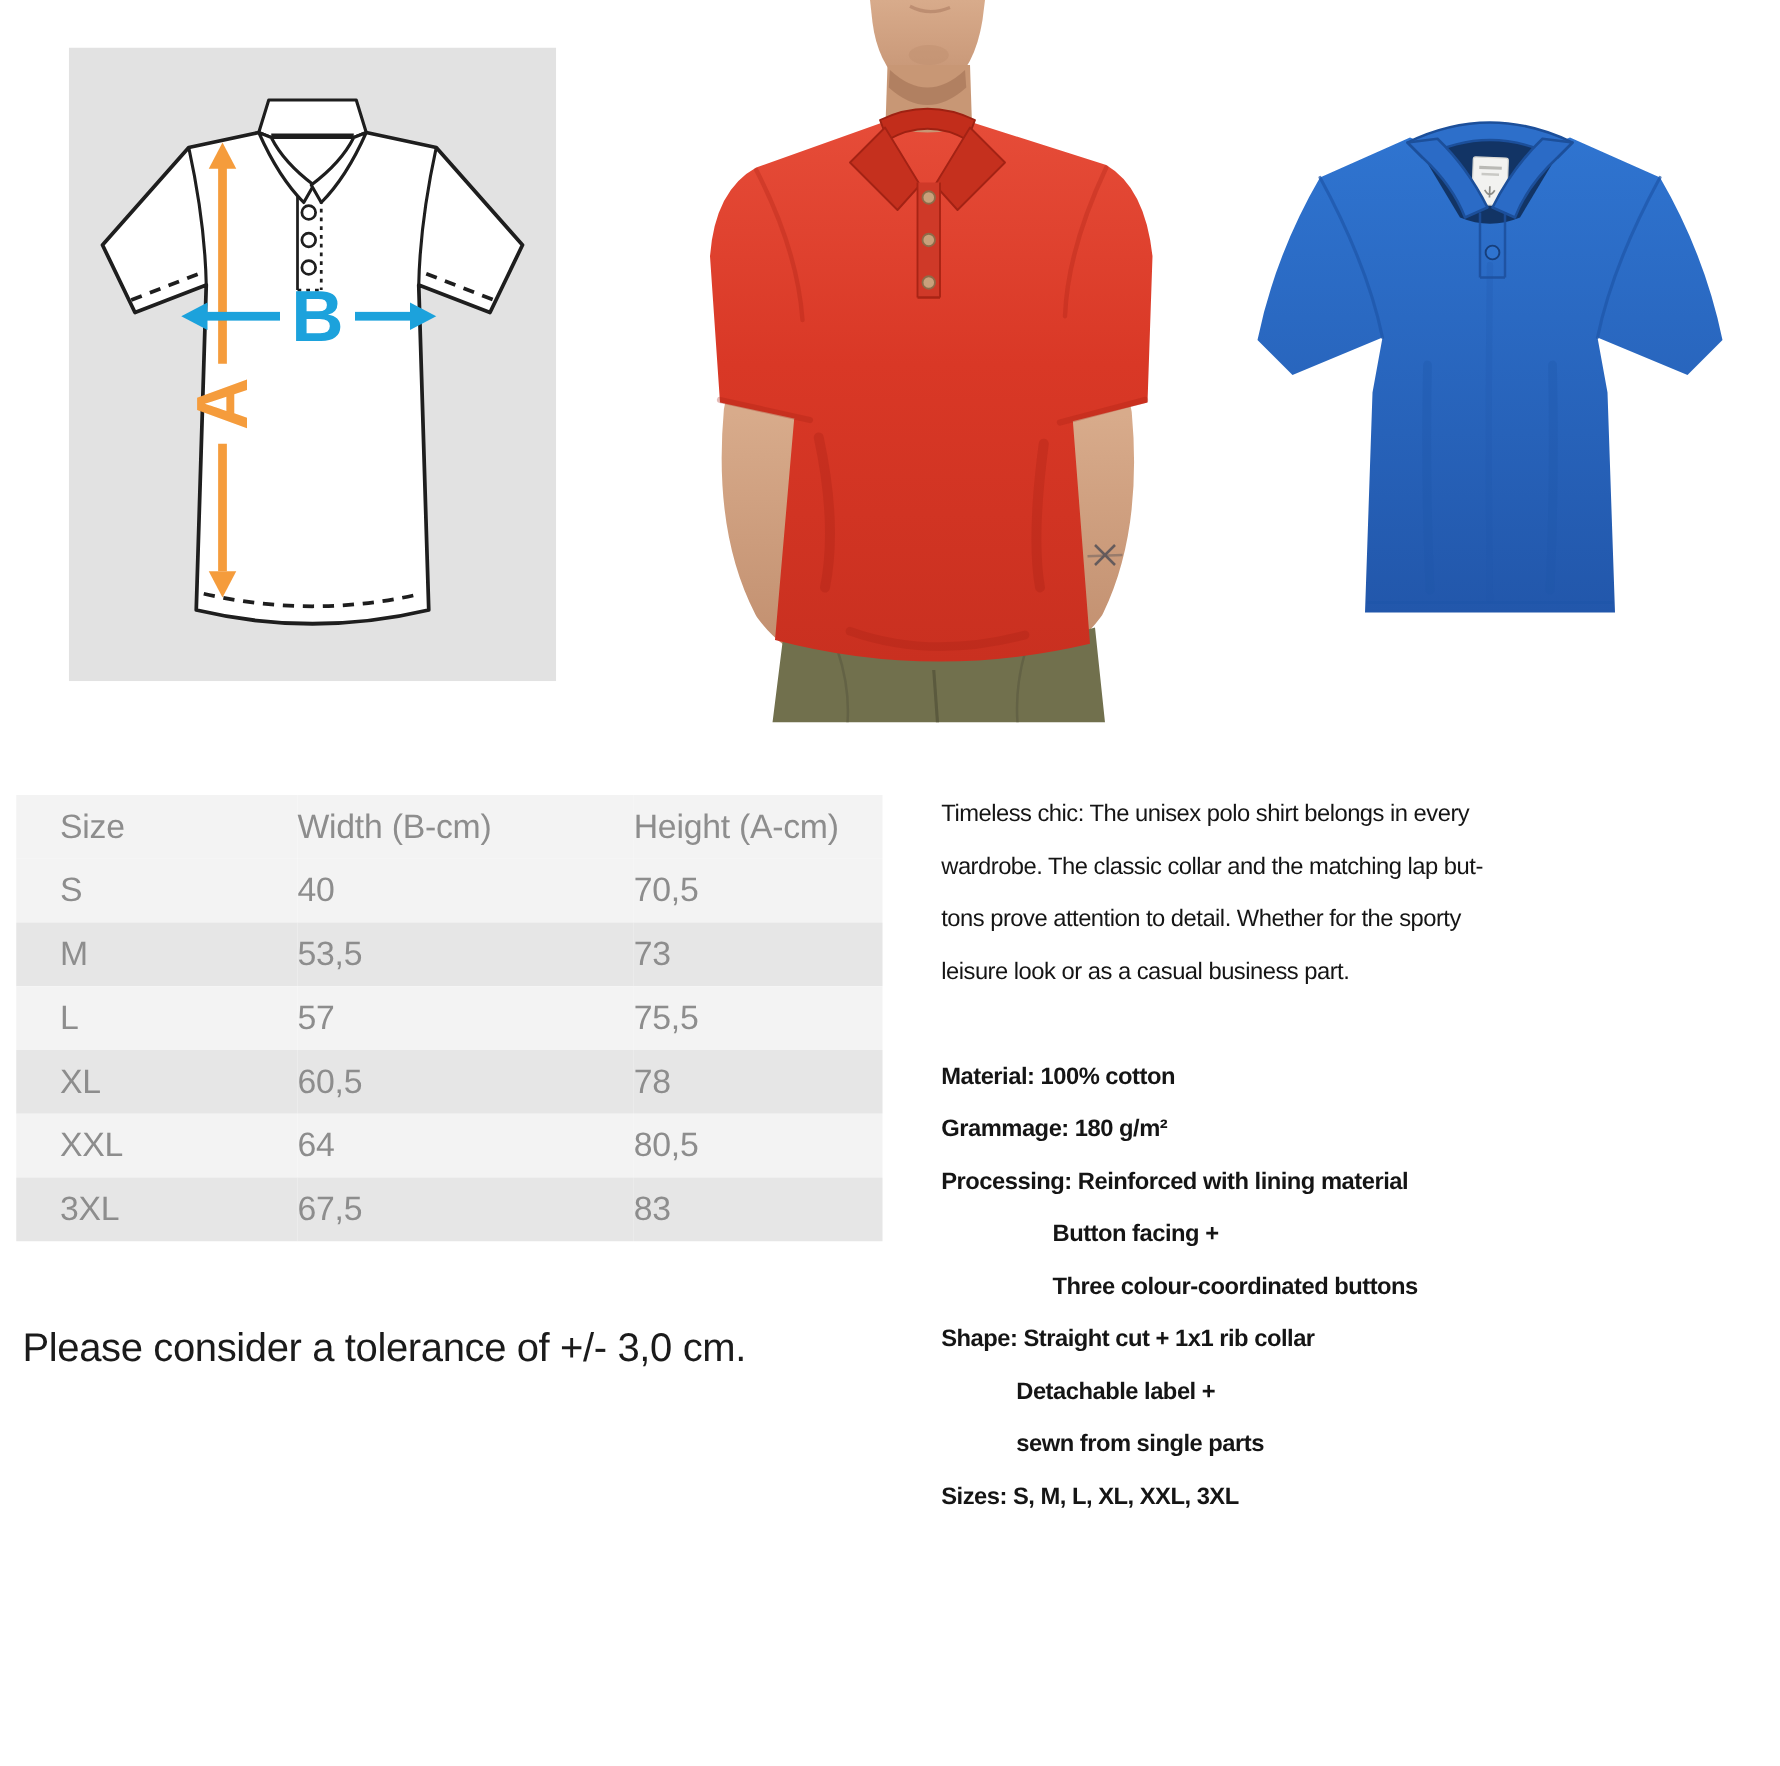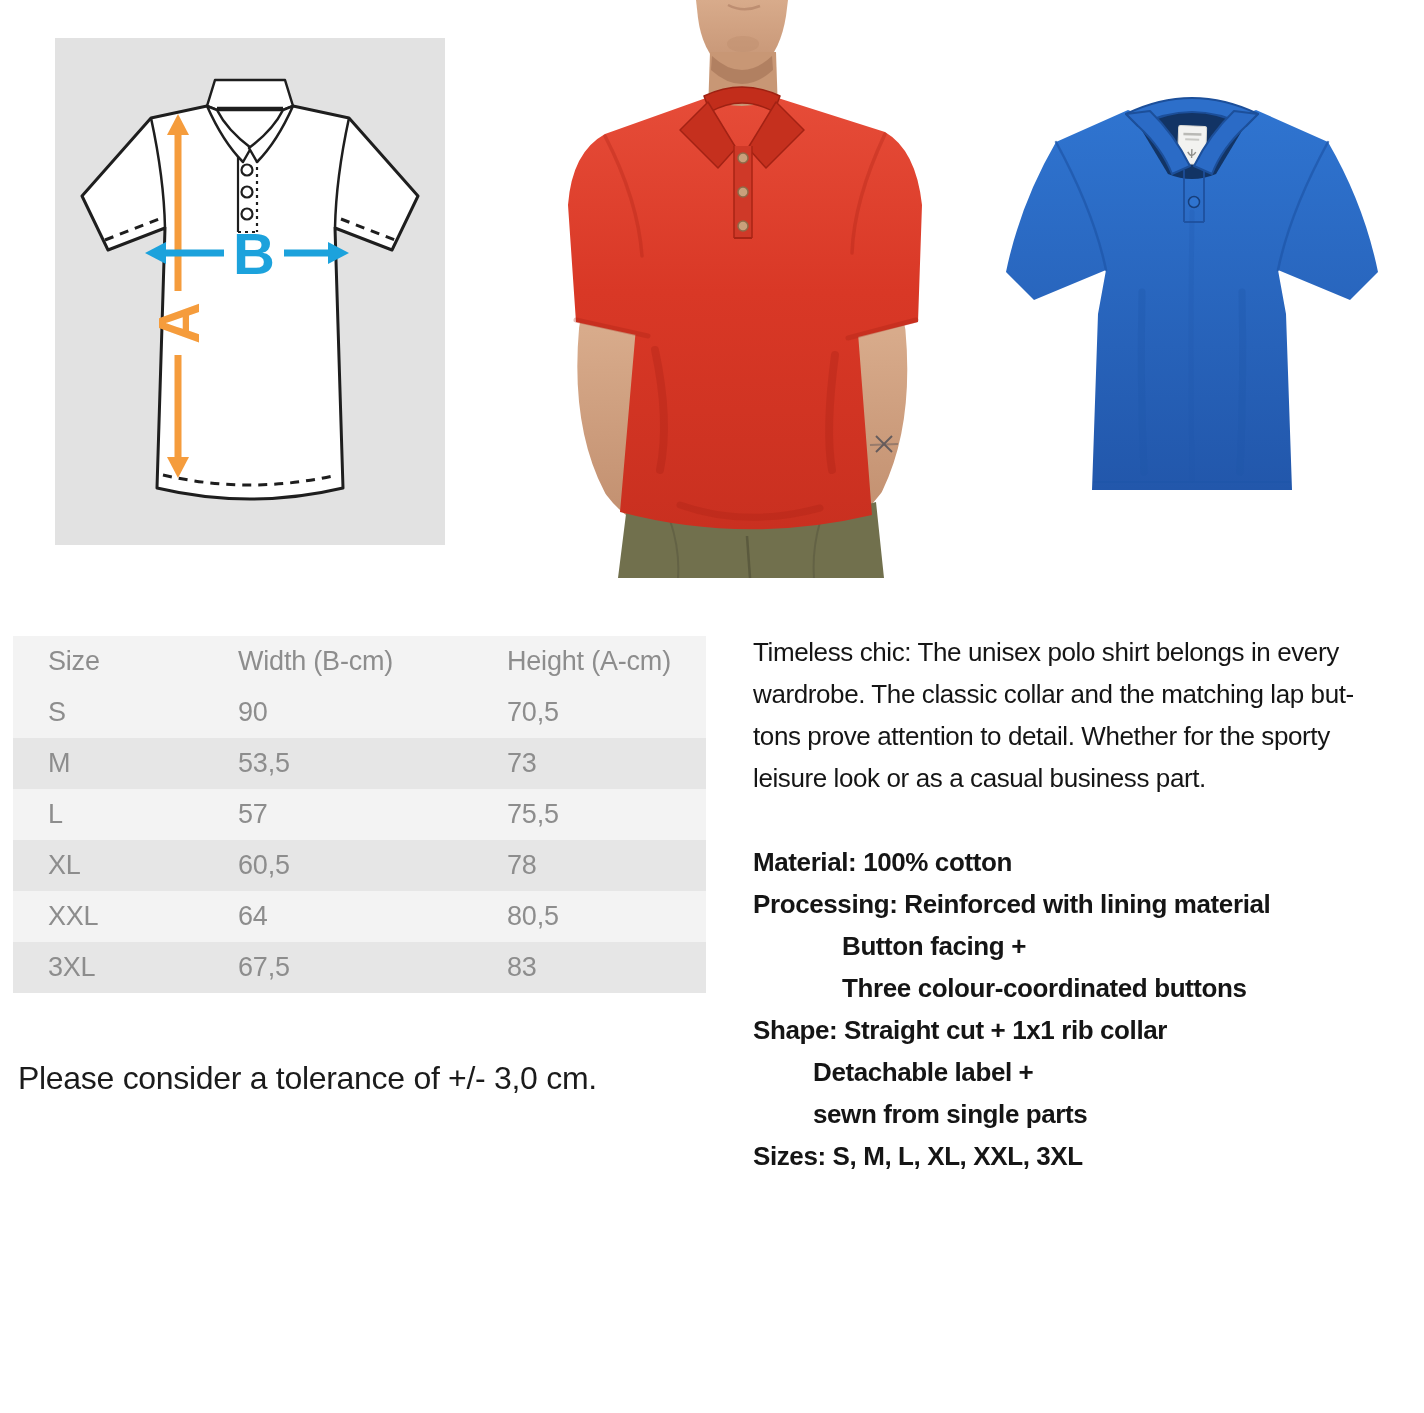--- a/index.html
+++ b/index.html
@@ -22,21 +22,21 @@
   .size-table th:first-child, .size-table td:first-child { padding-left:35px; }
   .size-table thead tr { background:var(--table-light,#f3f3f3); }
   .size-table tbody tr:nth-child(odd)  { background:var(--table-light,#f3f3f3); }
   .size-table tbody tr:nth-child(even) { background:var(--table-dark,#e6e6e6); }
 
   .tolerance { position:absolute; left:18px; top:1060px; font-size:32px;
                color:#1b1b1b; letter-spacing:-0.3px; }
 
   
   .desc { position:absolute; left:753px; top:631px; width:668px;
-          font-size:26px; line-height:42px; color:#151515; letter-spacing:-0.4px; }
+          font-size:19px; line-height:42px; color:#151515; letter-spacing:-0.4px; }
   .desc .specs { margin-top:42px;font-weight:bold; }
   .tline { white-space:nowrap; }
   .ind0 { margin-left:0; }
   .ind1 { margin-left:89px; }
   .ind2 { margin-left:60px; }
 </style>
 </head>
 <body>
 
 <div class="page">
@@ -216,21 +216,21 @@
     <thead>
       <tr>
         <th>Size</th>
         <th>Width (B-cm)</th>
         <th>Height (A-cm)</th>
       </tr>
     </thead>
     <tbody>
         <tr>
           <td>S</td>
-          <td>90</td>
+          <td>40</td>
           <td>70,5</td>
         </tr>
         <tr>
           <td>M</td>
           <td>53,5</td>
           <td>73</td>
         </tr>
         <tr>
           <td>L</td>
           <td>57</td>
@@ -258,20 +258,21 @@
 
   <div class="desc">
     <div>
         <div class="tline ind0">Timeless chic: The unisex polo shirt belongs in every</div>
         <div class="tline ind0">wardrobe. The classic collar and the matching lap but-</div>
         <div class="tline ind0">tons prove attention to detail. Whether for the sporty</div>
         <div class="tline ind0">leisure look or as a casual business part.</div>
       </div>
     <div class="specs">
         <div class="tline ind0">Material: 100% cotton</div>
+        <div class="tline ind0">Grammage: 180 g/m²</div>
         <div class="tline ind0">Processing: Reinforced with lining material</div>
         <div class="tline ind1">Button facing +</div>
         <div class="tline ind1">Three colour-coordinated buttons</div>
         <div class="tline ind0">Shape: Straight cut + 1x1 rib collar</div>
         <div class="tline ind2">Detachable label +</div>
         <div class="tline ind2">sewn from single parts</div>
         <div class="tline ind0">Sizes: S, M, L, XL, XXL, 3XL</div>
       </div>
   </div>
 

